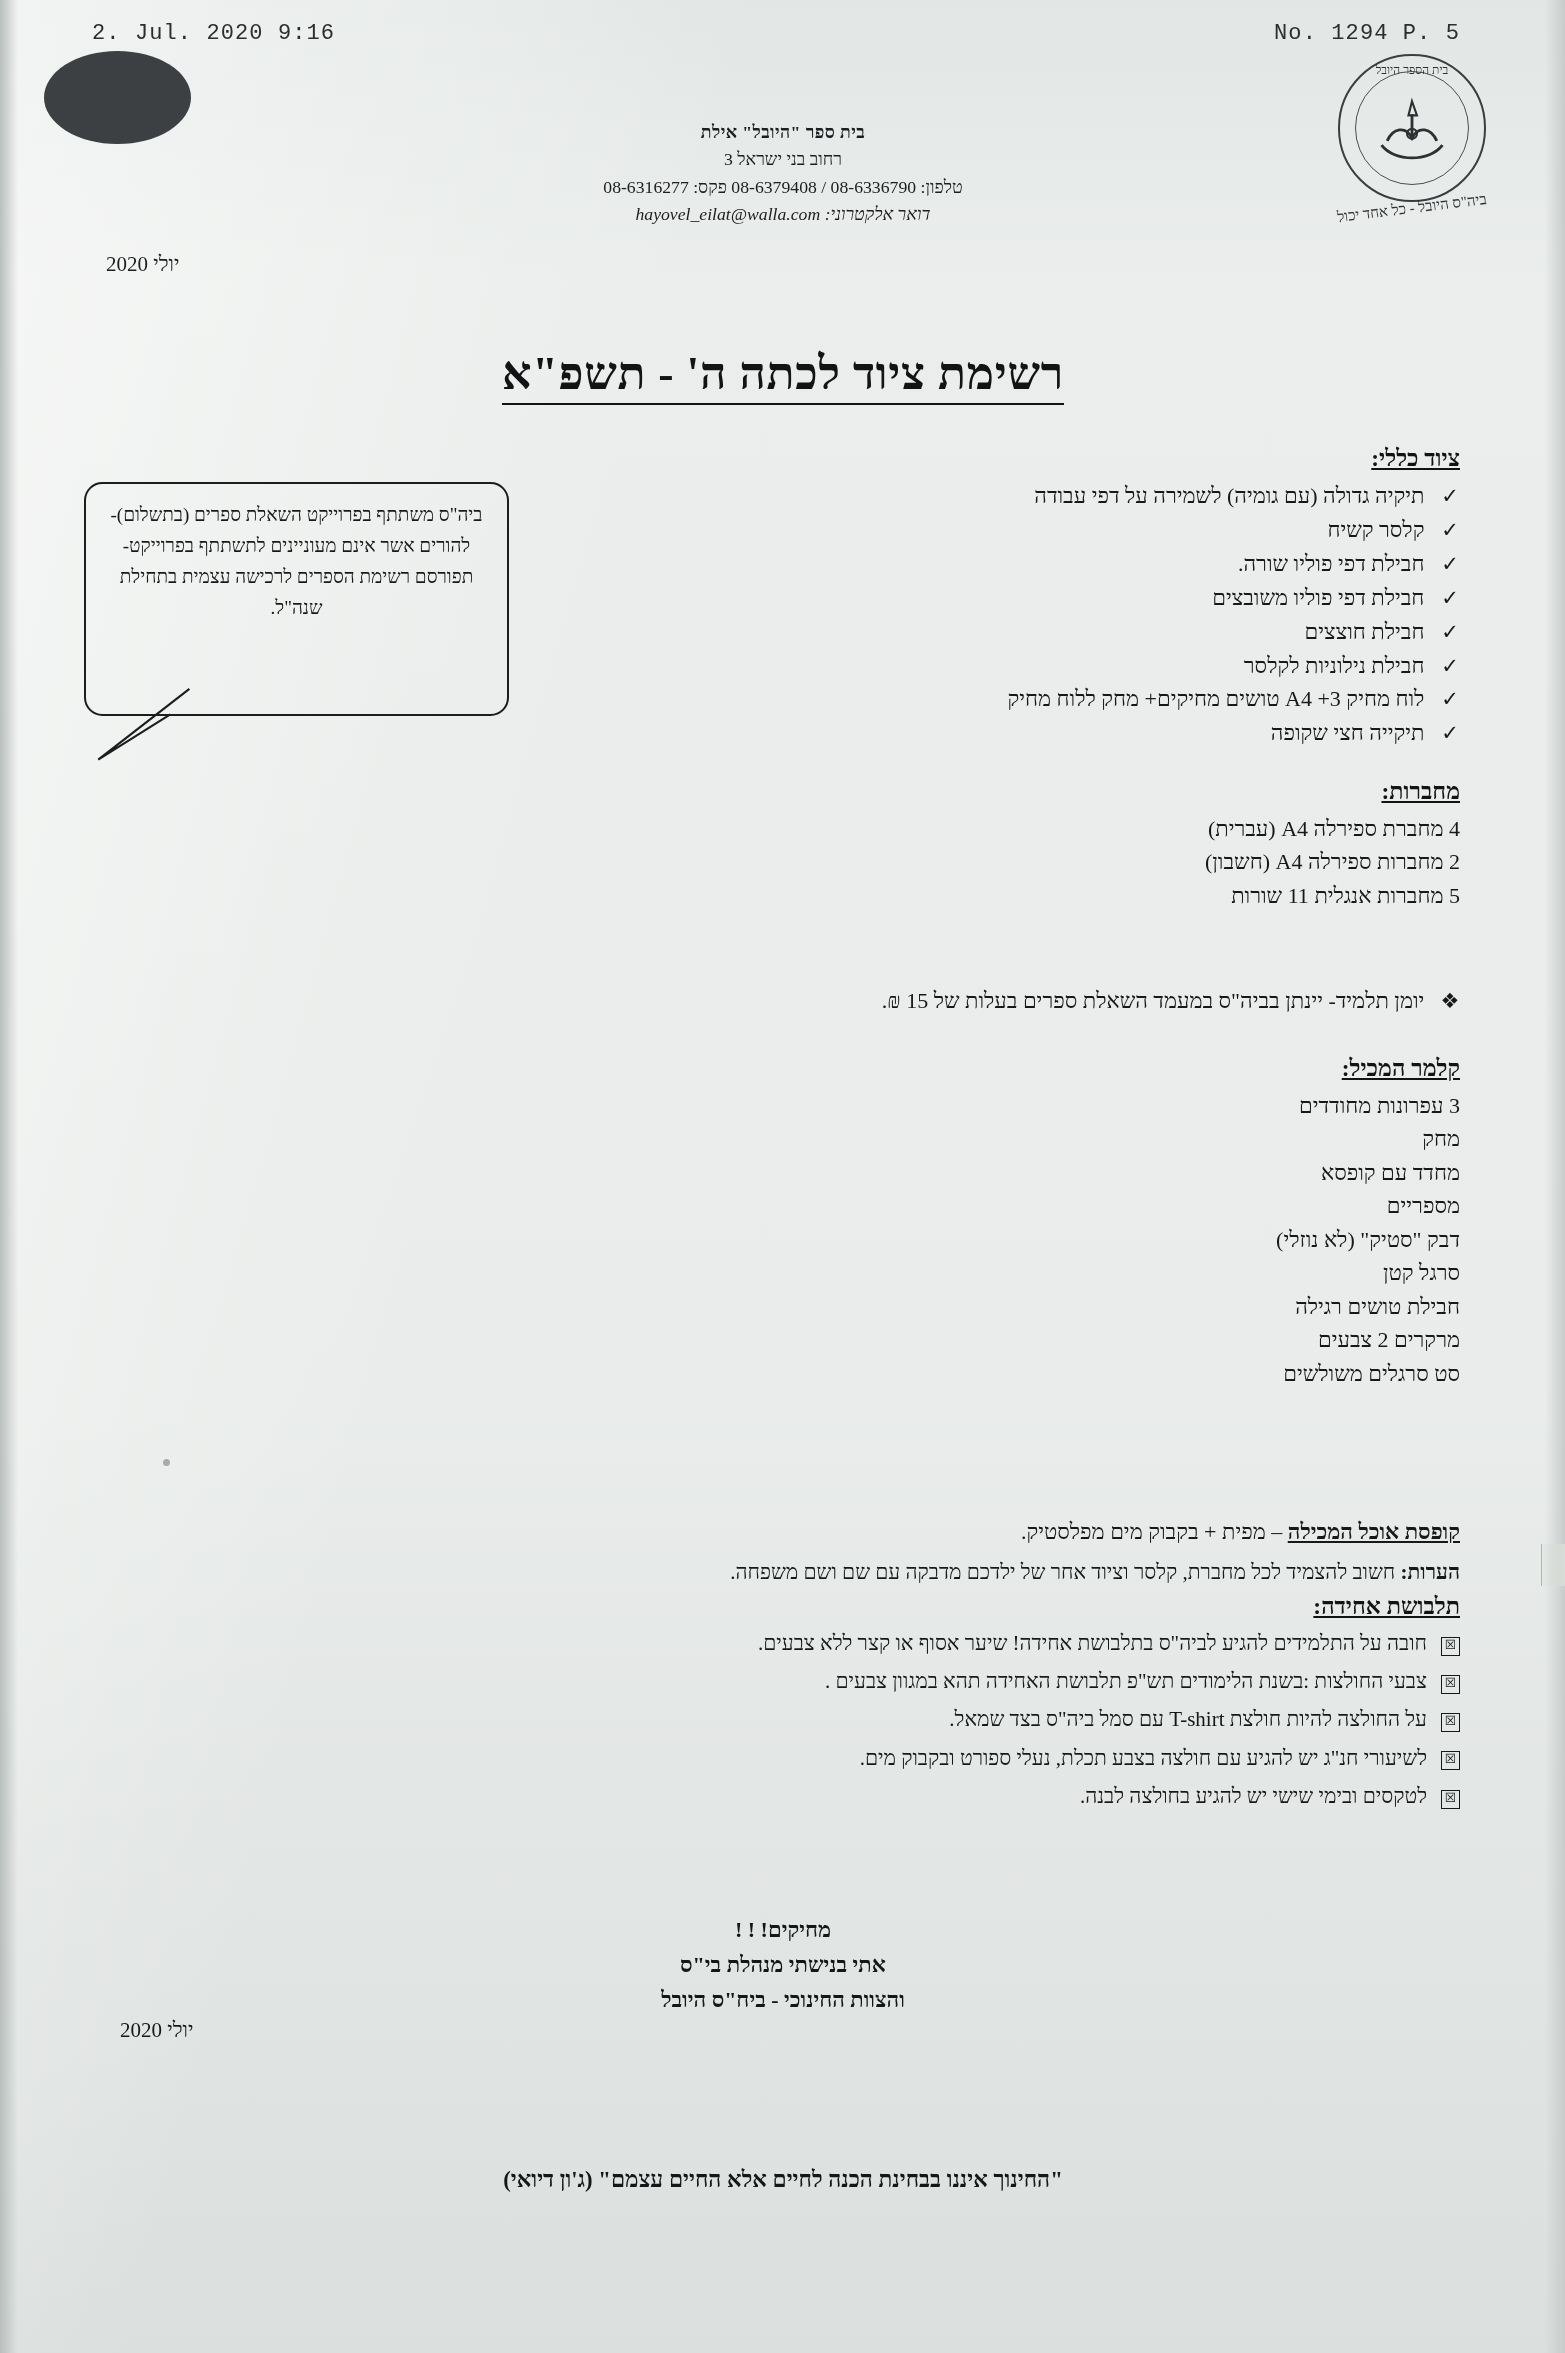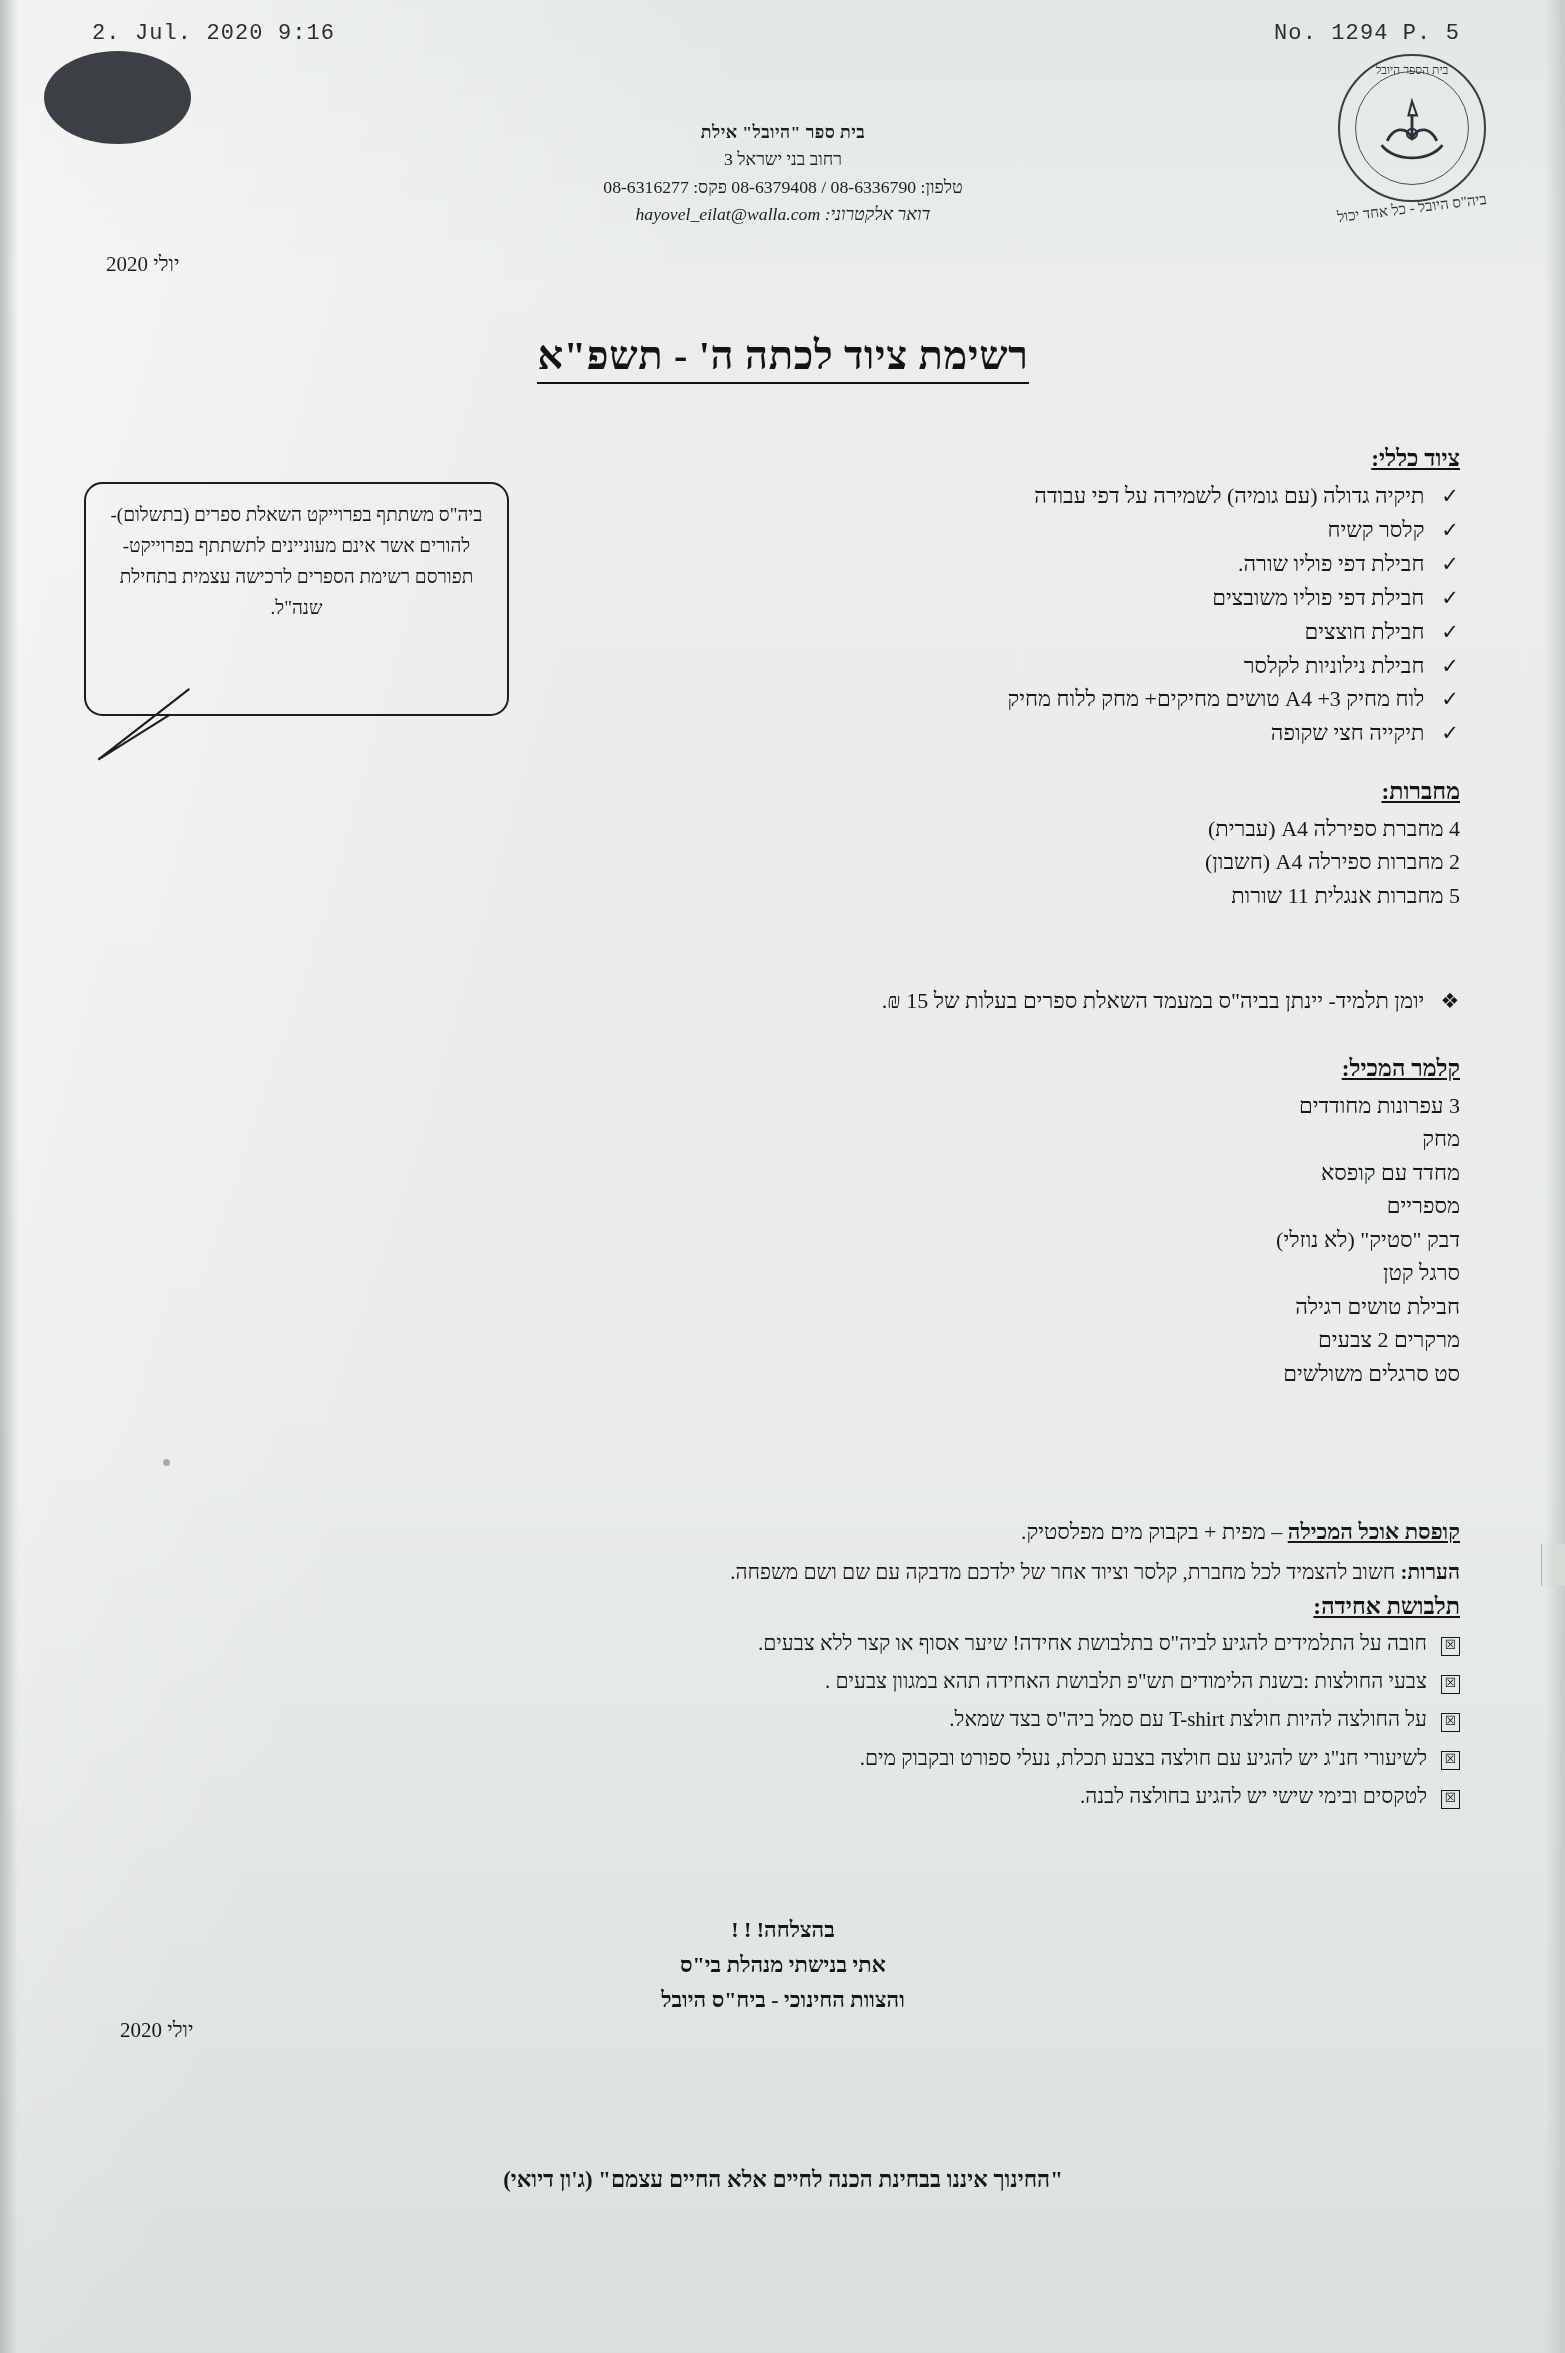--- a/index.html
+++ b/index.html
@@ -122,25 +122,25 @@
     position: absolute;
     left: 106px;
     top: 252px;
     direction: rtl;
     font-size: 21px;
     color: #1c1e20;
   }
 
   .doc-title {
     position: absolute;
-    top: 332px;
+    top: 347px;
     left: 0; right: 0;
     text-align: center;
     direction: rtl;
-    font-size: 40px;
+    font-size: 46px;
     font-weight: 700;
     letter-spacing: 0.7px;
     color: #111315;
   }
   .doc-title span {
     border-bottom: 2.1px solid #111315;
     padding-bottom: 4.2px;
   }
 
   
@@ -470,21 +470,21 @@
           <span>לשיעורי חנ"ג יש להגיע עם חולצה בצבע תכלת, נעלי ספורט ובקבוק מים.</span>
         </li>
       <li>
           <span class="mark">☒</span>
           <span>לטקסים ובימי שישי יש להגיע בחולצה לבנה.</span>
         </li>
     </ul>
   </div>
 
   <div class="closing">
-    <div>בהצלחה! ! !</div>
+    <div>מחיקים! ! !</div>
     <div>אתי בנישתי מנהלת בי"ס</div>
     <div>והצוות החינוכי - ביח"ס היובל</div>
   </div>
 
   <div class="date-bottom">יולי 2020</div>
 
   <div class="quote">"החינוך איננו בבחינת הכנה לחיים אלא החיים עצמם" (ג'ון דיואי)</div>
 </div>
 
 

